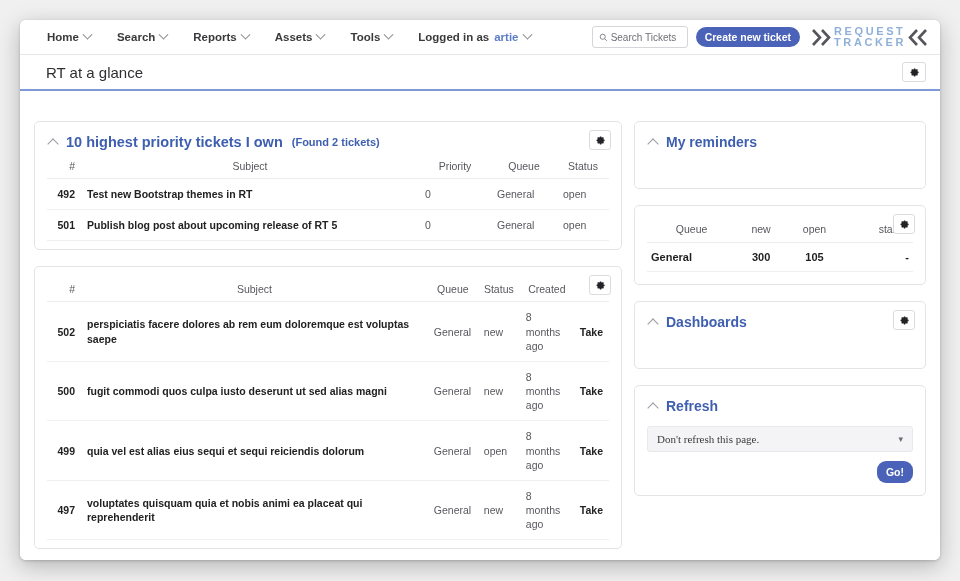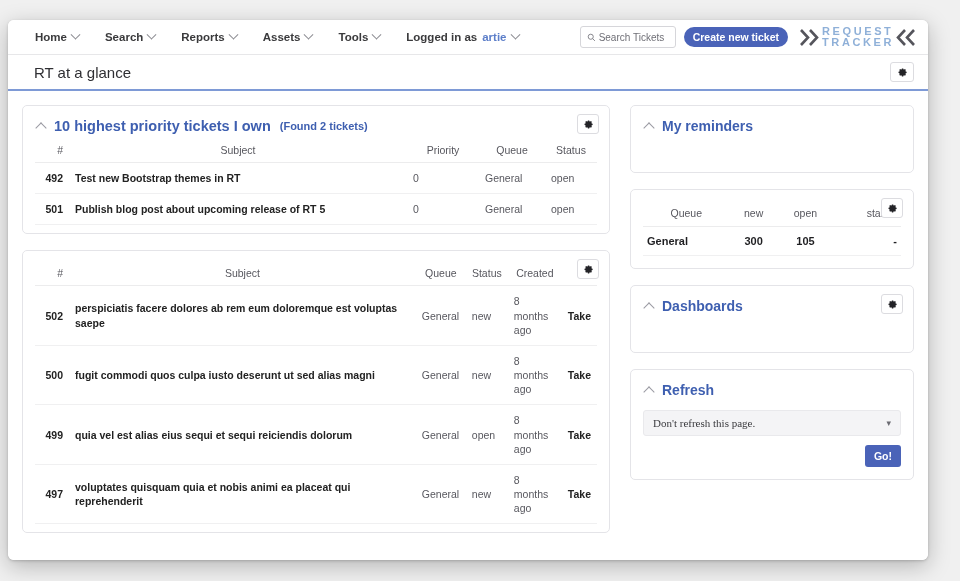--- a/index.html
+++ b/index.html
@@ -8,21 +8,21 @@
     width: 960px;
     height: 581px;
     overflow: hidden;
     background: #f0f0f0;
     font-family: "Liberation Sans", sans-serif;
   }
 
   
   .window {
     position: absolute;
-    left: 8px;
+    left: 20px;
     top: 20px;
     width: 920px;
     height: 540px;
     background: #ffffff;
     border-radius: 6px;
     box-shadow: 0 6px 22px rgba(0,0,0,0.25), 0 1px 3px rgba(0,0,0,0.18);
     overflow: hidden;
   }
 
   
@@ -129,22 +129,22 @@
     border: 1px solid #dcdce0;
     border-radius: 3px;
     background: #fff;
     display: flex; align-items: center; justify-content: center;
     cursor: pointer;
   }
 
   
   .content {
     display: flex;
-    gap: 8px;
-    padding: 14px 14px 0 14px;
+    gap: 0;
+    padding: 30px 14px 0 14px;
     height: calc(540px - 35px - 36px);
     background: #fff;
   }
   .col-left { width: 600px; padding-right: 12px; }
   .col-right { flex: 1; }
 
   
   .card {
     border: 1px solid #e4e4e8;
     border-radius: 5px;
@@ -239,21 +239,21 @@
     margin-top: 8px;
     cursor: pointer;
     font-family: Liberation Serif, serif;
   }
   .select-box .arrow { margin-left: auto; color: #6b6b72; font-size: 9px; }
   .go-row { display: flex; justify-content: flex-end; margin-top: 9px; }
   .btn-go {
     background: #4a63b8;
     color: #fff;
     border: none;
-    border-radius: 3px;
+    border-radius: 9px;
     font-size: 10.5px;
     font-weight: bold;
     font-family: "Liberation Sans", sans-serif;
     padding: 5px 9px;
     cursor: pointer;
   }
   .empty-body { height: 22px; }
 </style>
 </head>
 <body>

